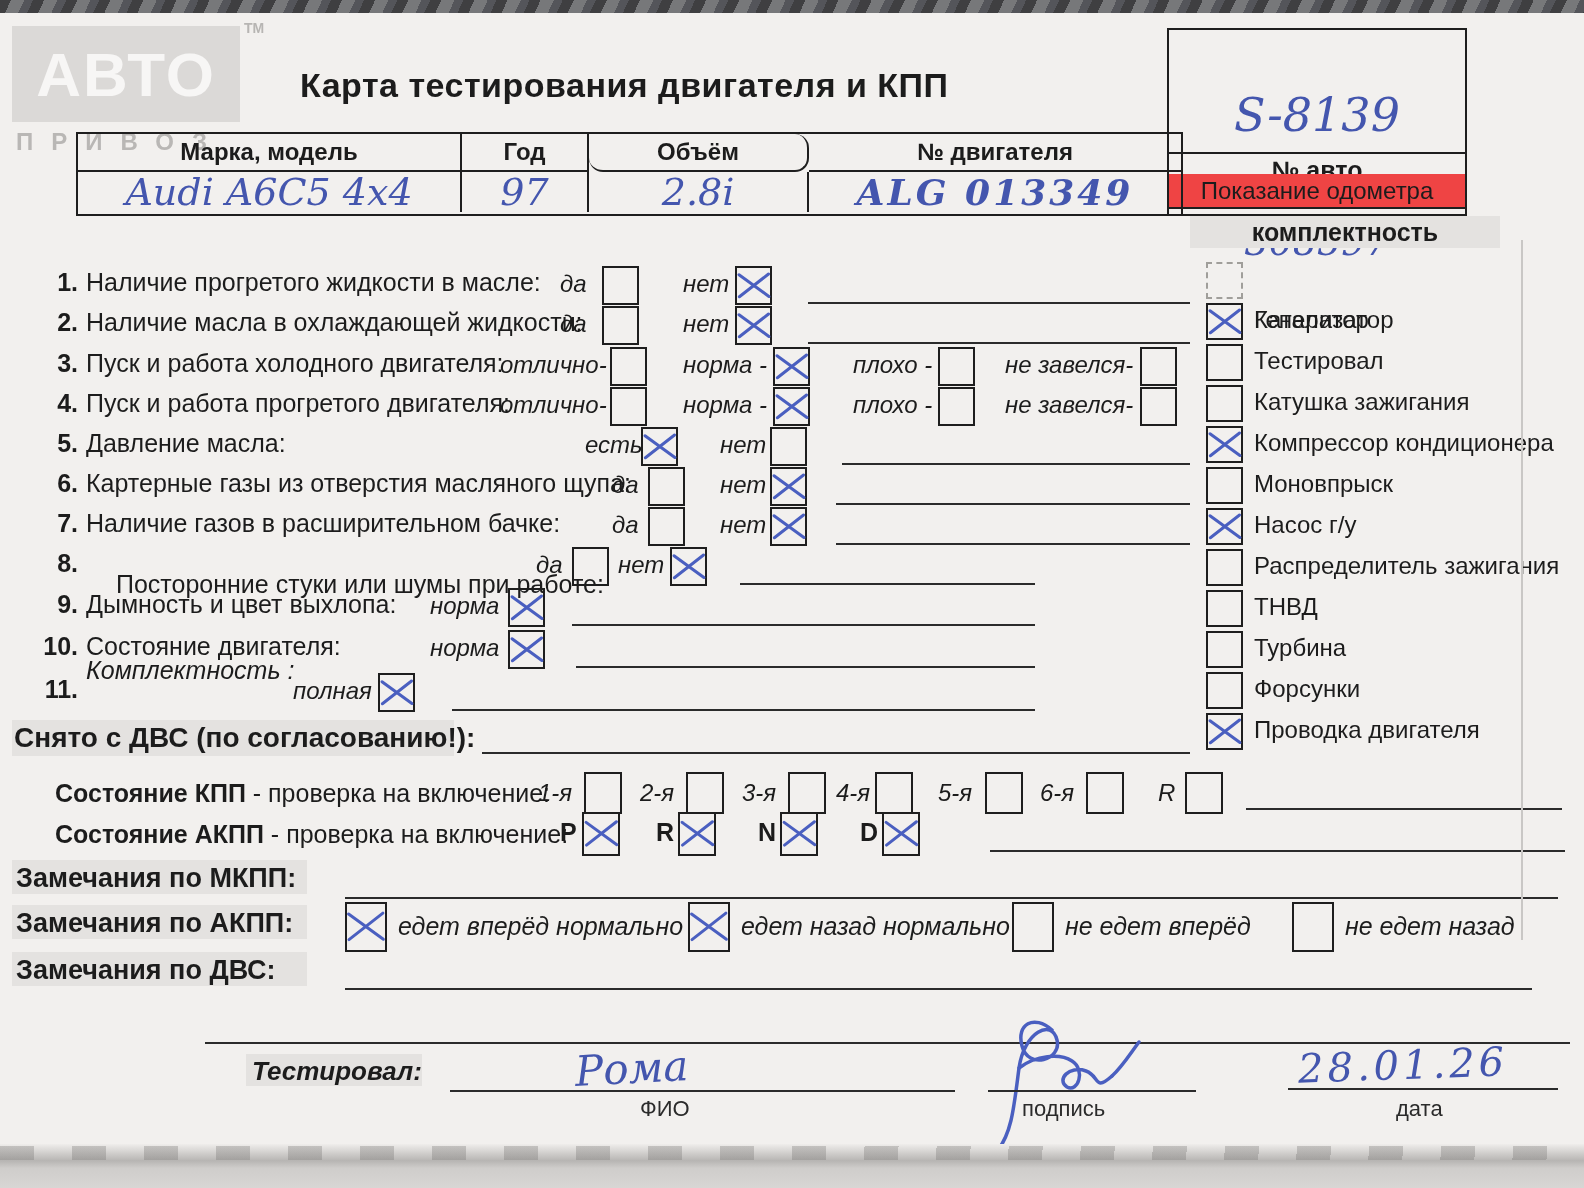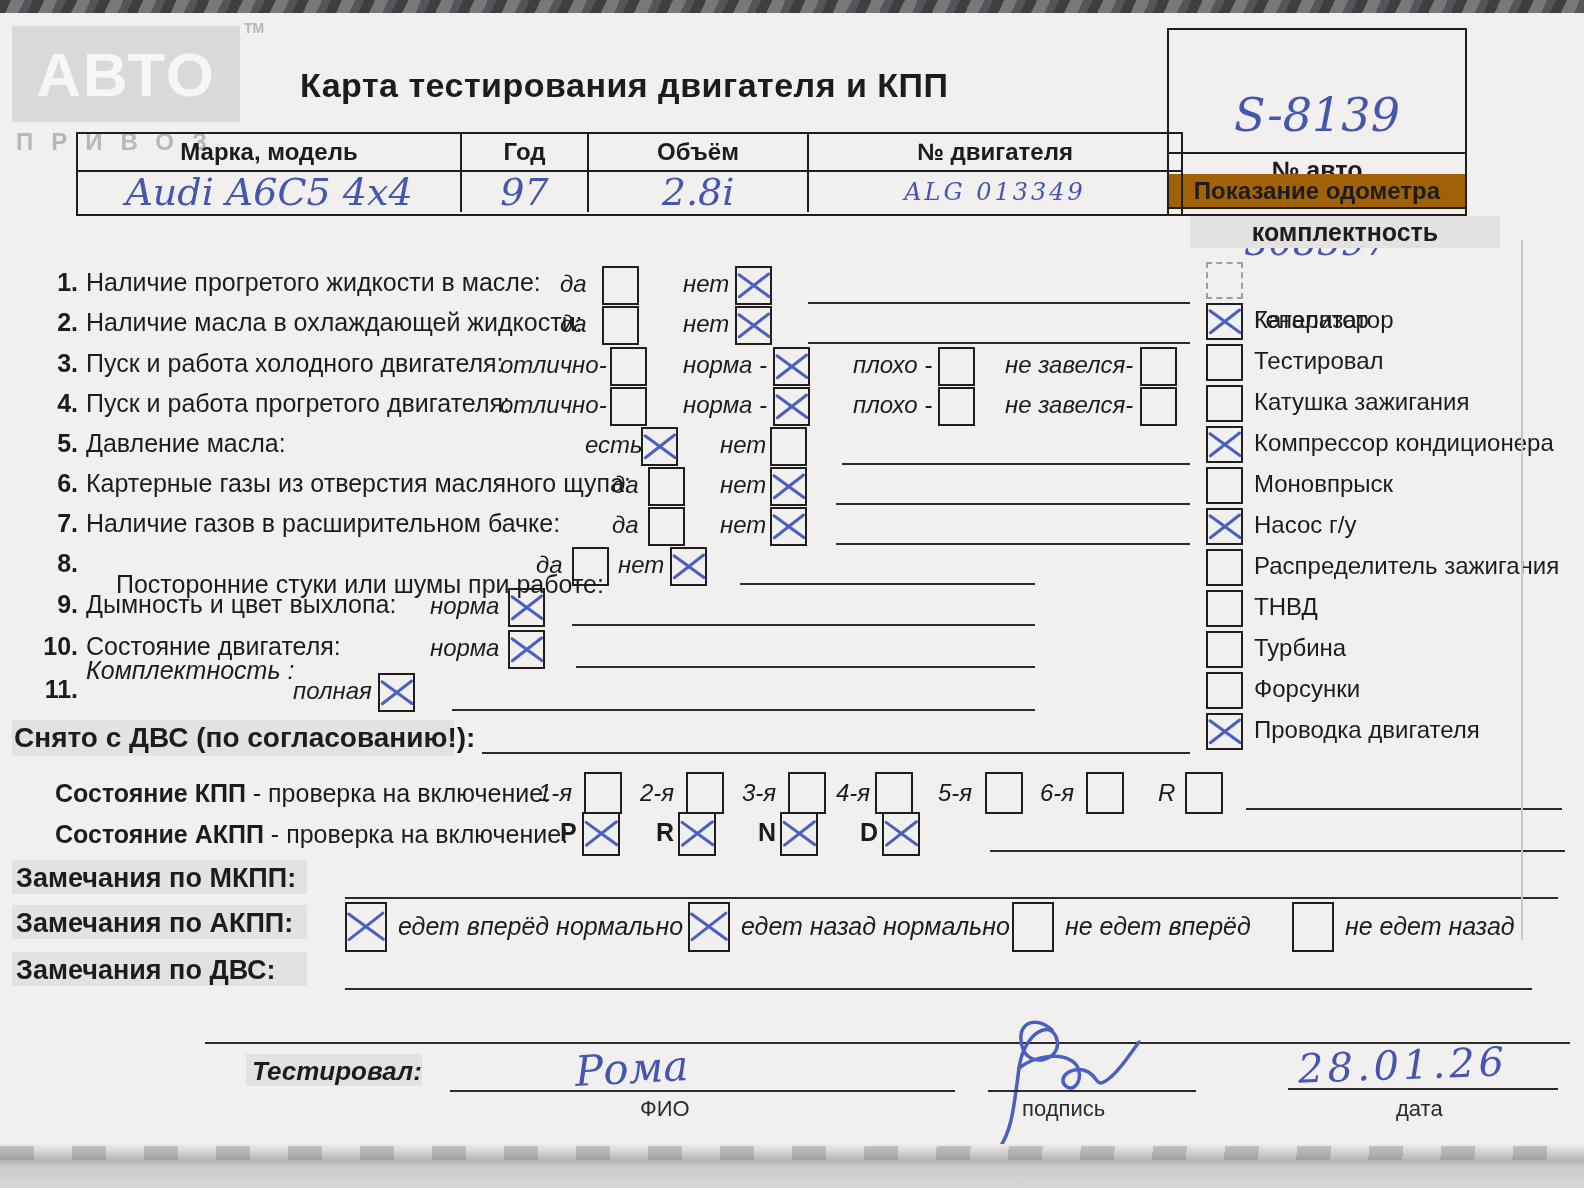--- a/index.html
+++ b/index.html
@@ -26,21 +26,21 @@
   .logo-tm{position:absolute;left:244px;top:20px;color:#b7b5b3;font-size:14px;font-weight:bold;}
   .logo-sub{position:absolute;left:16px;top:128px;color:#b9b7b5;font-size:24px;font-weight:bold;letter-spacing:18px;}
 
   .title{position:absolute;left:300px;top:66px;width:660px;font-size:34px;font-weight:bold;letter-spacing:.5px;}
 
   
   .carbox{position:absolute;left:1167px;top:28px;width:296px;height:184px;border:2px solid #1e1e1e;}
   .carbox .cell{position:absolute;left:0;width:100%;display:flex;align-items:center;justify-content:center;margin-top:48px;}
   .carbox .c1{top:0;height:74px;border-bottom:2px solid #1e1e1e;}
   .carbox .c2{top:76px;height:33px;border-bottom:2px solid #1e1e1e;font-weight:bold;font-size:25px;}
-  .carbox .c3{top:96px;height:33px;border-bottom:2px solid #1e1e1e;font-weight:bold;font-size:24px;background:#a16207;}
+  .carbox .c3{top:96px;height:33px;border-bottom:2px solid #1e1e1e;font-weight:normal;font-size:24px;background:#ef4444;}
   .carbox .c4{top:146px;height:36px;}
 
   
   .vtable{position:absolute;left:66px;top:132px;width:1103px;height:80px;border:2px solid #1e1e1e;margin-left:10px;}
   .vtable .hcell{position:absolute;top:0;height:36px;border-bottom:2px solid #1e1e1e;
                  display:flex;align-items:center;justify-content:center;font-weight:bold;font-size:24px;}
   .vtable .vcell{position:absolute;top:38px;height:40px;display:flex;align-items:center;justify-content:center;}
   .colb{border-right:2px solid #1e1e1e;}
 
   
@@ -85,26 +85,26 @@
   <div class="carbox">
     <div class="cell c1 hw" style="font-size:46px;">S-8139</div>
     <div class="cell c2">№ авто</div>
     <div class="cell c3">Показание одометра</div>
     <div class="cell c4 hw" style="font-size:38px;">308597</div>
   </div>
 
   <div class="vtable">
     <div class="hcell colb" style="left:0;width:382px;">Марка, модель</div>
     <div class="hcell colb" style="left:384px;width:125px;">Год</div>
-    <div class="hcell colb" style="left:511px;width:218px;">Объём</div>
+    <div class="hcell colb" style="left:511px;width:218px;border-radius:14px;">Объём</div>
     <div class="hcell" style="left:731px;width:372px;">№ двигателя</div>
     <div class="vcell colb hw" style="left:0;width:382px;font-size:38px;">Audi A6C5 4x4</div>
     <div class="vcell colb hw" style="left:384px;width:125px;font-size:38px;">97</div>
     <div class="vcell colb hw" style="left:511px;width:218px;font-size:38px;">2.8i</div>
-    <div class="vcell hw" style="left:731px;width:372px;font-size:24px;letter-spacing:3px;">ALG 013349</div>
+    <div class="vcell hw" style="left:731px;width:372px;font-size:36px;letter-spacing:3px;font-weight:bold;">ALG 013349</div>
   </div>
 
   <div class="eq-header">комплектность</div>
 
   <div id="form-root" class="abs" style="left:0;top:0;width:1584px;height:1188px;">
       <span class="cl-num" style="left:34px;top:268px;">1.</span>
       <span class="cl-label" style="left:86px;top:268px;">Наличие прогретого жидкости в масле:</span>
       <span class="optlabel" style="left:560px;top:270px;">да</span>
       <span class="cb" style="left:602px;top:266px;width:33px;height:35px;"></span>
       <span class="optlabel" style="left:683px;top:270px;">нет</span>

